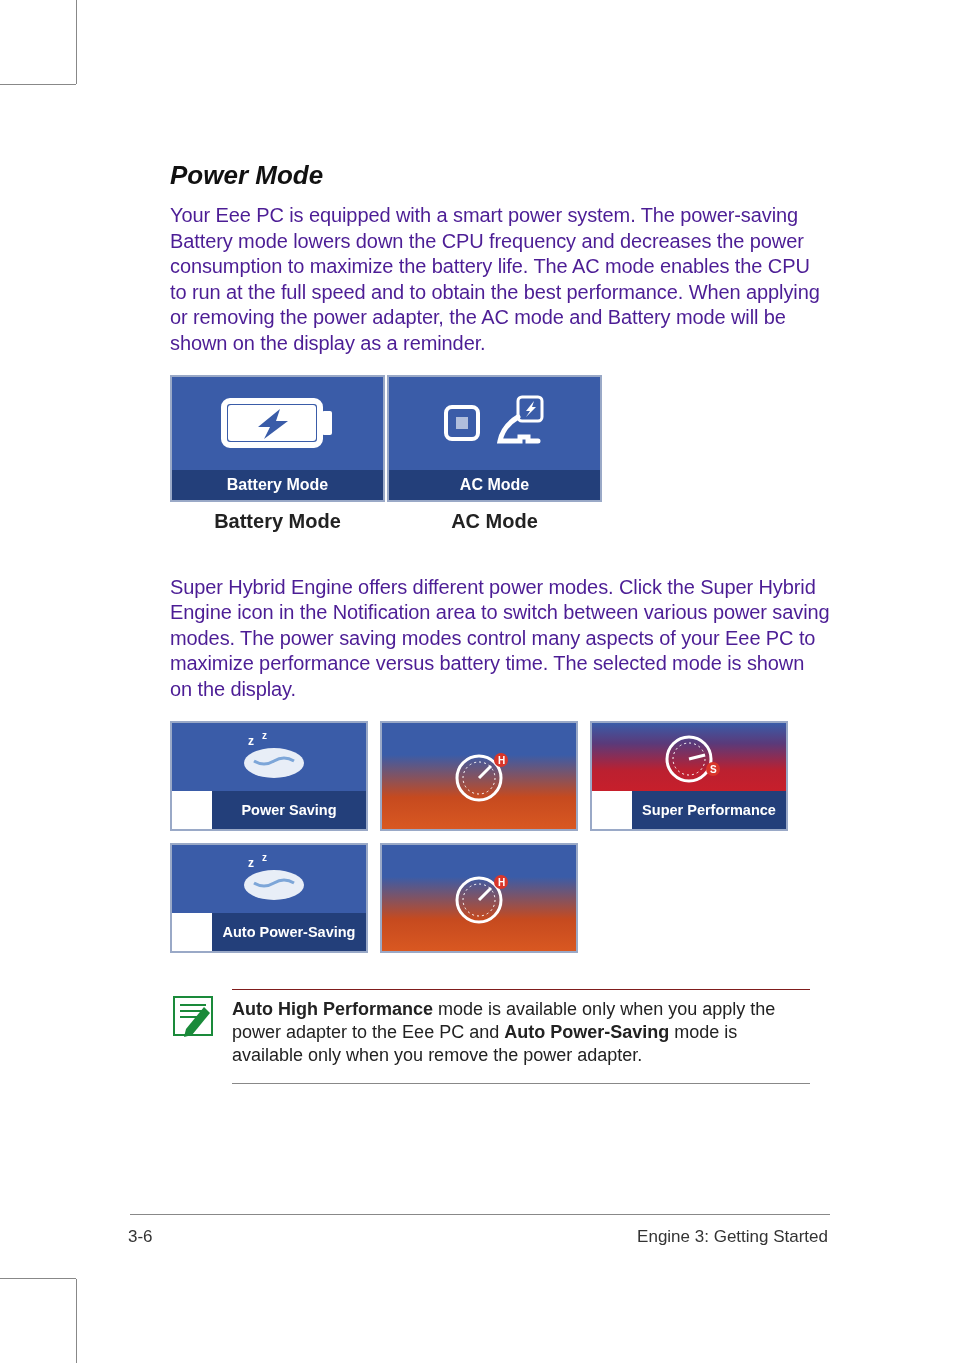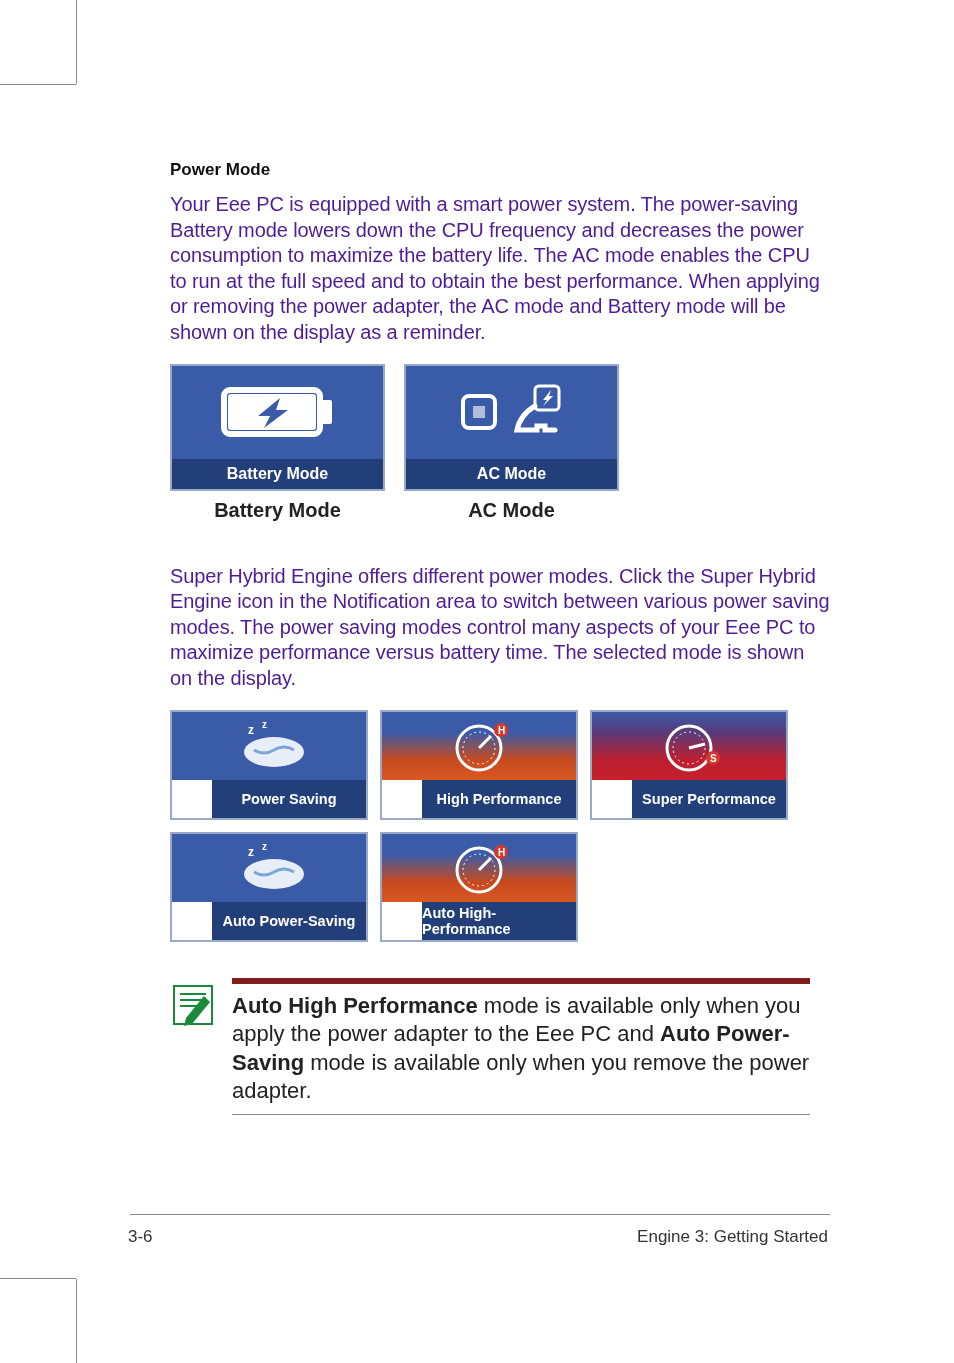--- a/index.html
+++ b/index.html
@@ -43,35 +43,36 @@
     height: 1px;
     background: #888;
   }
   .page {
     position: absolute;
     left: 170px;
     top: 160px;
     width: 660px;
   }
   h2 {
-    font-size: 17px;
+    font-size: 26px;
     font-weight: 700;
     color: #111;
     margin-bottom: 12px;
+    font-style: italic;
   }
   .body-text {
     font-size: 20px;
     line-height: 1.28;
     color: #4c1d95;
     margin-bottom: 18px;
     letter-spacing: -0.1px;
   }
   .mode-row {
     display: flex;
-    gap: 19px;
+    gap: 2px;
     margin-bottom: 42px;
   }
   .mode-col { width: 215px; }
   .mode-card {
     width: 215px;
     height: 127px;
     background: #3a5ca8;
     border: 2px solid #9aa9c7;
     display: flex;
     flex-direction: column;
@@ -146,24 +147,24 @@
     width: 640px;
   }
   .note-icon {
     width: 46px;
     height: 46px;
     flex-shrink: 0;
     margin-top: 4px;
   }
   .note-body {
     flex: 1;
-    border-top: 6px solid #7f1d1d;
+    border-top: 1px solid #7f1d1d;
     border-bottom: 1px solid #888;
-    padding: 8px 0 8px;
-    font-size: 22px;
+    padding: 8px 0 15px;
+    font-size: 18px;
     line-height: 1.3;
   }
   .footer-rule {
     position: absolute;
     left: 130px;
     bottom: 148px;
     width: 700px;
     height: 1px;
     background: #888;
   }
@@ -248,21 +249,20 @@
     <div class="she-card">
       <div class="she-icon-area she-icon-warm">
         <svg width="72" height="56" viewBox="0 0 72 56">
           <circle cx="36" cy="30" r="22" fill="none" stroke="#fff" stroke-width="3"></circle>
           <circle cx="36" cy="30" r="16" fill="none" stroke="#fff" stroke-width="1" stroke-dasharray="2 3"></circle>
           <line x1="36" y1="30" x2="48" y2="18" stroke="#fff" stroke-width="3"></line>
           <circle cx="58" cy="12" r="7" fill="#d8362a"></circle>
           <text x="55" y="16" fill="#fff" font-size="10" font-weight="700">H</text>
         </svg>
       </div>
-      <div class="she-label">High Performance</div>
     </div>
 
     <div class="she-card">
       <div class="she-icon-area she-icon-hot">
         <svg width="72" height="56" viewBox="0 0 72 56">
           <circle cx="36" cy="30" r="22" fill="none" stroke="#fff" stroke-width="3"></circle>
           <circle cx="36" cy="30" r="16" fill="none" stroke="#fff" stroke-width="1" stroke-dasharray="2 3"></circle>
           <line x1="36" y1="30" x2="52" y2="26" stroke="#fff" stroke-width="3"></line>
           <circle cx="60" cy="40" r="7" fill="#d8362a"></circle>
           <text x="57" y="44" fill="#fff" font-size="10" font-weight="700">S</text>
@@ -286,21 +286,20 @@
     <div class="she-card">
       <div class="she-icon-area she-icon-warm">
         <svg width="72" height="56" viewBox="0 0 72 56">
           <circle cx="36" cy="30" r="22" fill="none" stroke="#fff" stroke-width="3"></circle>
           <circle cx="36" cy="30" r="16" fill="none" stroke="#fff" stroke-width="1" stroke-dasharray="2 3"></circle>
           <line x1="36" y1="30" x2="48" y2="18" stroke="#fff" stroke-width="3"></line>
           <circle cx="58" cy="12" r="7" fill="#d8362a"></circle>
           <text x="55" y="16" fill="#fff" font-size="10" font-weight="700">H</text>
         </svg>
       </div>
-      <div class="she-label">Auto High-Performance</div>
     </div>
 
   </div>
 
   <div class="note-box">
     <svg class="note-icon" viewBox="0 0 46 46">
       <rect x="4" y="4" width="38" height="38" fill="none" stroke="#1a8a3a" stroke-width="2"></rect>
       <line x1="10" y1="12" x2="36" y2="12" stroke="#1a8a3a" stroke-width="2"></line>
       <line x1="10" y1="18" x2="36" y2="18" stroke="#1a8a3a" stroke-width="2"></line>
       <line x1="10" y1="24" x2="30" y2="24" stroke="#1a8a3a" stroke-width="2"></line>

